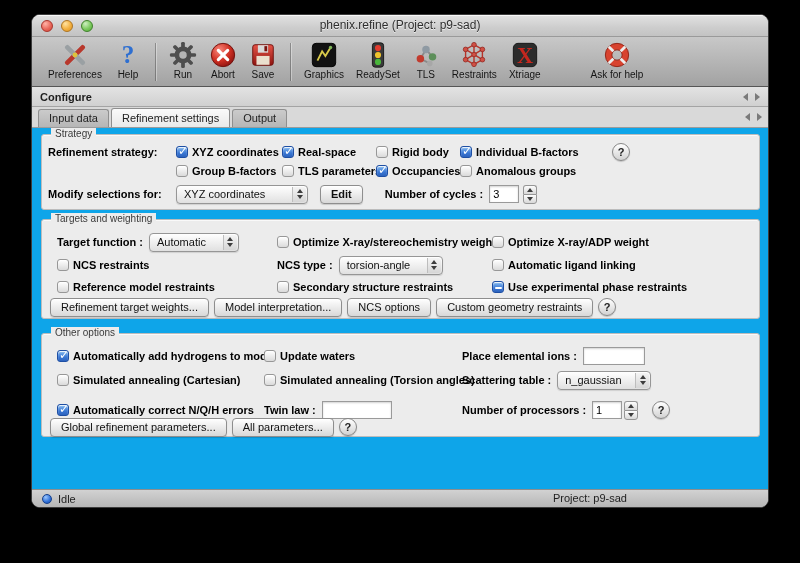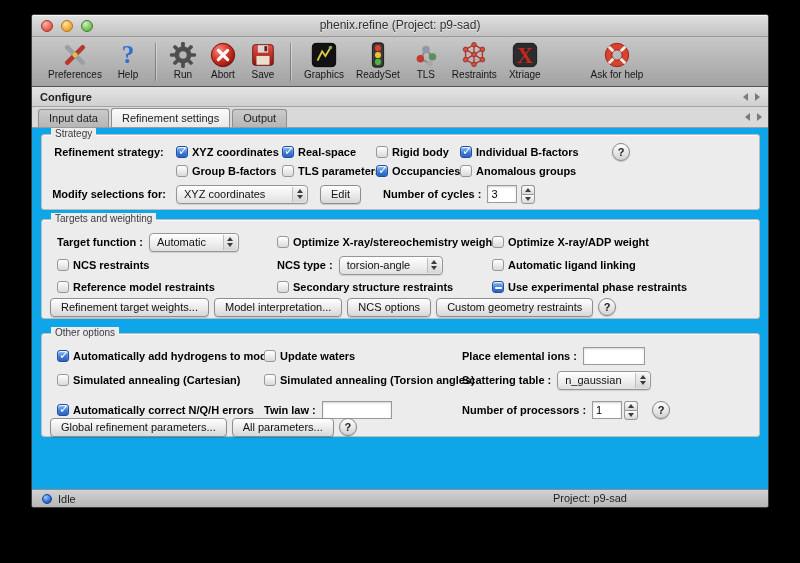--- a/index.html
+++ b/index.html
@@ -1,21 +1,21 @@
 <!DOCTYPE html>
 <html><head>
 <meta charset="utf-8">
 <style>
   html,body{margin:0;padding:0;background:#000;}
   body{width:800px;height:563px;position:relative;overflow:hidden;
        font-family:"Liberation Sans","DejaVu Sans",sans-serif;}
   *{box-sizing:border-box;}
 
   .window{position:absolute;left:31px;top:14px;width:738px;height:494px;
-    border-radius:3px;background:#ececec;display:flex;flex-direction:column;
+    border-radius:9px;background:#ececec;display:flex;flex-direction:column;
     box-shadow:0 16px 50px 8px rgba(0,0,0,.85),0 3px 12px rgba(0,0,0,.7);
     border:1px solid #3c3c3c;overflow:hidden;}
 
   
   .titlebar{height:22px;flex:none;position:relative;
     background:linear-gradient(#e2e2e2,#cdcdcd 60%,#c3c3c3);
     border-bottom:1px solid #9a9a9a;}
   .titlebar::before{content:"";position:absolute;left:0;right:0;top:0;height:1px;background:rgba(255,255,255,.75);}
   .traffic{position:absolute;left:9px;top:5px;display:flex;gap:8px;}
   .tl{width:12px;height:12px;border-radius:50%;display:inline-block;}
@@ -53,21 +53,21 @@
   .tab.active{background:linear-gradient(#fafafa,#e9e9e9);height:19px;line-height:18px;}
 
   
   .content{flex:1;position:relative;background:#0ea5e9;}
   .group{position:absolute;left:9px;width:719px;border:1px solid #bcbcbc;border-radius:3px;
     background:#ececec;box-shadow:inset 0 1px 0 rgba(255,255,255,.7);}
   .group-title{position:absolute;top:-7px;left:9px;padding:0 4px;background:#ececec;
     font-size:10px;color:#3a3a3a;white-space:nowrap;}
   .frow{position:absolute;left:0;right:0;display:flex;align-items:center;height:18px;}
   .lab{font-size:11px;font-weight:bold;color:#000;white-space:nowrap;}
-  .lab.r{text-align:center;display:inline-block;}
+  .lab.r{text-align:left;display:inline-block;}
   .cell{flex:none;display:flex;align-items:center;gap:6px;}
 
   
   .cb{display:inline-flex;align-items:center;gap:4px;white-space:nowrap;cursor:default;}
   .cb .box{width:12px;height:12px;flex:none;border:1px solid #979797;border-radius:3px;position:relative;
     background:linear-gradient(#ffffff,#dadada);box-shadow:inset 0 1px 1px rgba(255,255,255,.9);}
   .cb.checked .box,.cb.mixed .box{background:linear-gradient(#8cc0f2,#3a77d4 60%,#2d63bd);border-color:#1e4fa4;}
   .cb.checked .box::after{content:"✓";position:absolute;left:1px;top:-3px;font-size:12px;font-weight:bold;color:#fff;}
   .cb.mixed .box::after{content:"";position:absolute;left:2px;top:5px;width:7px;height:2px;background:#fff;border-radius:1px;}
   .cb .cl{font-size:11px;font-weight:bold;color:#000;}
@@ -371,21 +371,21 @@
 
       <div class="frow" style="top:49px;padding-left:6px;gap:6px;height:20px;">
         <span class="lab r" style="width:122px;">Modify selections for:</span>
         <span class="combo" style="width:132px;">
           <span>XYZ coordinates</span>
           <span class="combo-arrows">
               <i class="tri-up"></i>
               <i class="tri-dn"></i>
             </span>
         </span>
-        <span class="btn" style="margin-left:6px;">Edit</span>
+        <span class="btn" style="margin-left:6px;font-weight:bold;">Edit</span>
         <span class="lab" style="margin-left:16px;">Number of cycles :</span>
         <input class="tinput" style="width: 30px;" readonly="" value="3">
         <span class="stepper" style="margin-left:-2px;">
           <i class="stp up">
               <i class="tri-up"></i>
             </i>
           <i class="stp dn">
               <i class="tri-dn"></i>
             </i>
         </span>

